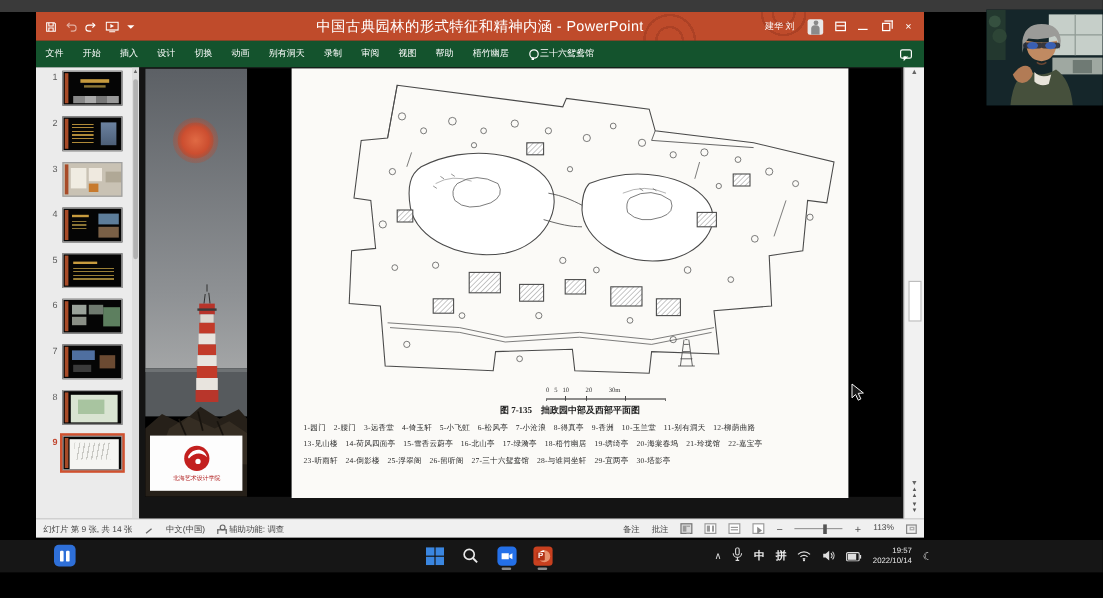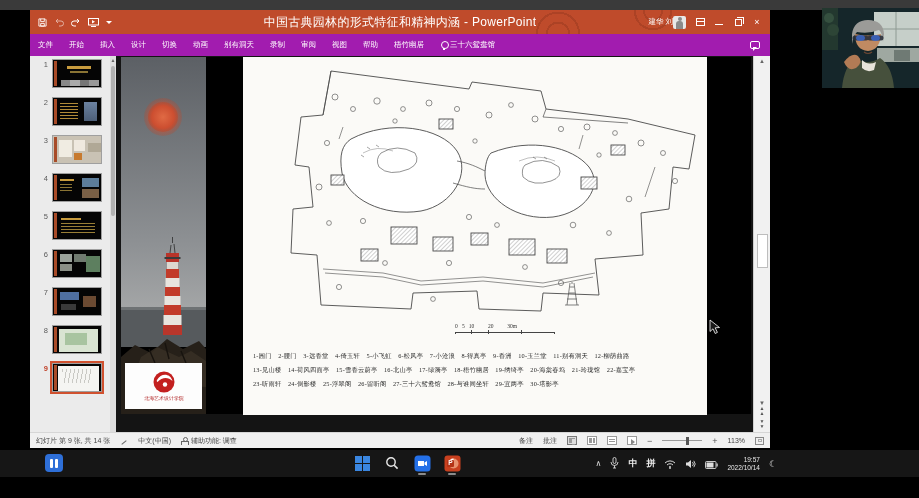--- a/index.html
+++ b/index.html
@@ -16,33 +16,33 @@
   #titlebar{height:24px;background:#bf4b2b;display:flex;align-items:center;position:relative;color:#fff;flex:none;overflow:hidden}
   #title-deco{position:absolute;right:60px;top:-10px;width:190px;height:56px;opacity:.35;
     background:
       radial-gradient(circle at 20% 60%, transparent 10px, #8a331c 10px 12px, transparent 12px 20px, #8a331c 20px 22px, transparent 22px),
       radial-gradient(circle at 70% 20%, transparent 8px, #8a331c 8px 10px, transparent 10px 17px, #8a331c 17px 19px, transparent 19px),
       radial-gradient(circle at 95% 80%, transparent 9px, #8a331c 9px 11px, transparent 11px)}
   .qat{display:flex;align-items:center;gap:7px;padding:0 8px;z-index:2}
   .qat svg{display:block}
   #win-title{position:absolute;left:0;right:0;text-align:center;font-size:12px;color:#fff;letter-spacing:.3px;pointer-events:none;z-index:1}
   #title-right{margin-left:auto;display:flex;align-items:center;gap:9px;padding-right:8px;z-index:2}
-  #user-chip{display:flex;align-items:center;gap:0;font-size:7.5px}
+  #user-chip{display:flex;align-items:center;gap:11px;font-size:7.5px}
   #avatar{width:13px;height:13px;background:#e8e8e8;border-radius:2px;display:flex;align-items:flex-end;justify-content:center;overflow:hidden}
   #avatar i{width:7px;height:8px;background:#8a8a8a;border-radius:3px 3px 0 0;display:block;position:relative}
   #avatar i::before{content:"";position:absolute;left:1.5px;top:-4px;width:4px;height:4px;border-radius:50%;background:#8a8a8a}
   .winctl{width:10px;height:10px;display:flex;align-items:center;justify-content:center;font-size:9px;color:#fff}
   .ctl-min{border-bottom:1px solid #fff;height:6px;width:8px}
   .ctl-restore{width:7px;height:7px;border:1px solid #fff;position:relative}
   .ctl-restore::before{content:"";position:absolute;left:1.5px;top:-3px;width:6px;height:6px;border:1px solid #fff;border-bottom:none;border-left:none}
   .ctl-grid{width:9px;height:8px;border:1px solid #fff;position:relative}
   .ctl-grid::before{content:"";position:absolute;left:0;right:0;top:2px;border-top:1px solid #fff}
 
   
-  #tabs{height:22px;background:#a21caf;display:flex;align-items:center;gap:0;color:#fff;flex:none;position:relative;z-index:2}
+  #tabs{height:22px;background:#14532d;display:flex;align-items:center;gap:0;color:#fff;flex:none;position:relative;z-index:2}
   .tab{font-size:7.5px;padding:0 8px;line-height:22px;white-space:nowrap}
   #tell-me{display:flex;align-items:center;gap:3px;font-size:7.5px;padding:0 8px}
   #bulb{width:7px;height:9px;position:relative}
   #bulb::before{content:"";position:absolute;left:0.5px;top:0;width:6px;height:6px;border:1px solid #fff;border-radius:50%}
   #bulb::after{content:"";position:absolute;left:2.5px;bottom:0;width:2px;height:2px;background:#fff}
   #feedback-bubble{margin-left:auto;margin-right:10px;width:10px;height:8px;border:1px solid #fff;border-radius:2px;position:relative}
   #feedback-bubble::after{content:"";position:absolute;left:2px;bottom:-3px;border:2px solid transparent;border-top-color:#fff;border-left-color:#fff;width:0;height:0}
 
   
   #main{flex:1;display:flex;min-height:0}
@@ -399,20 +399,21 @@
                 </g>
               </g>
             </svg>
 
             <div id="scale-bar">
               <div id="scale-label">0   5   10          20          30m</div>
               <div id="scale-ticks"></div>
               <div id="scale-line"></div>
             </div>
 
+            <div id="fig-title">图 7-135　拙政园中部及西部平面图</div>
             <div class="legend-line" id="legend-0">1-园门　2-腰门　3-远香堂　4-倚玉轩　5-小飞虹　6-松风亭　7-小沧浪　8-得真亭　9-香洲　10-玉兰堂　11-别有洞天　12-柳荫曲路</div>
             <div class="legend-line" id="legend-1">13-见山楼　14-荷风四面亭　15-雪香云蔚亭　16-北山亭　17-绿漪亭　18-梧竹幽居　19-绣绮亭　20-海棠春坞　21-玲珑馆　22-嘉宝亭</div>
             <div class="legend-line" id="legend-2">23-听雨轩　24-倒影楼　25-浮翠阁　26-留听阁　27-三十六鸳鸯馆　28-与谁同坐轩　29-宜两亭　30-塔影亭</div>
 
             <svg id="cursor" width="12" height="16" viewBox="0 0 12 16">
               <path d="M1,1 L1,12.5 L4,9.8 L6.2,14.5 L8.4,13.4 L6.2,8.8 L10.5,8.5 Z" fill="#1a1a1a" stroke="#fff" stroke-width="0.8"></path>
             </svg>
           </div>
         </div>
       </div>

